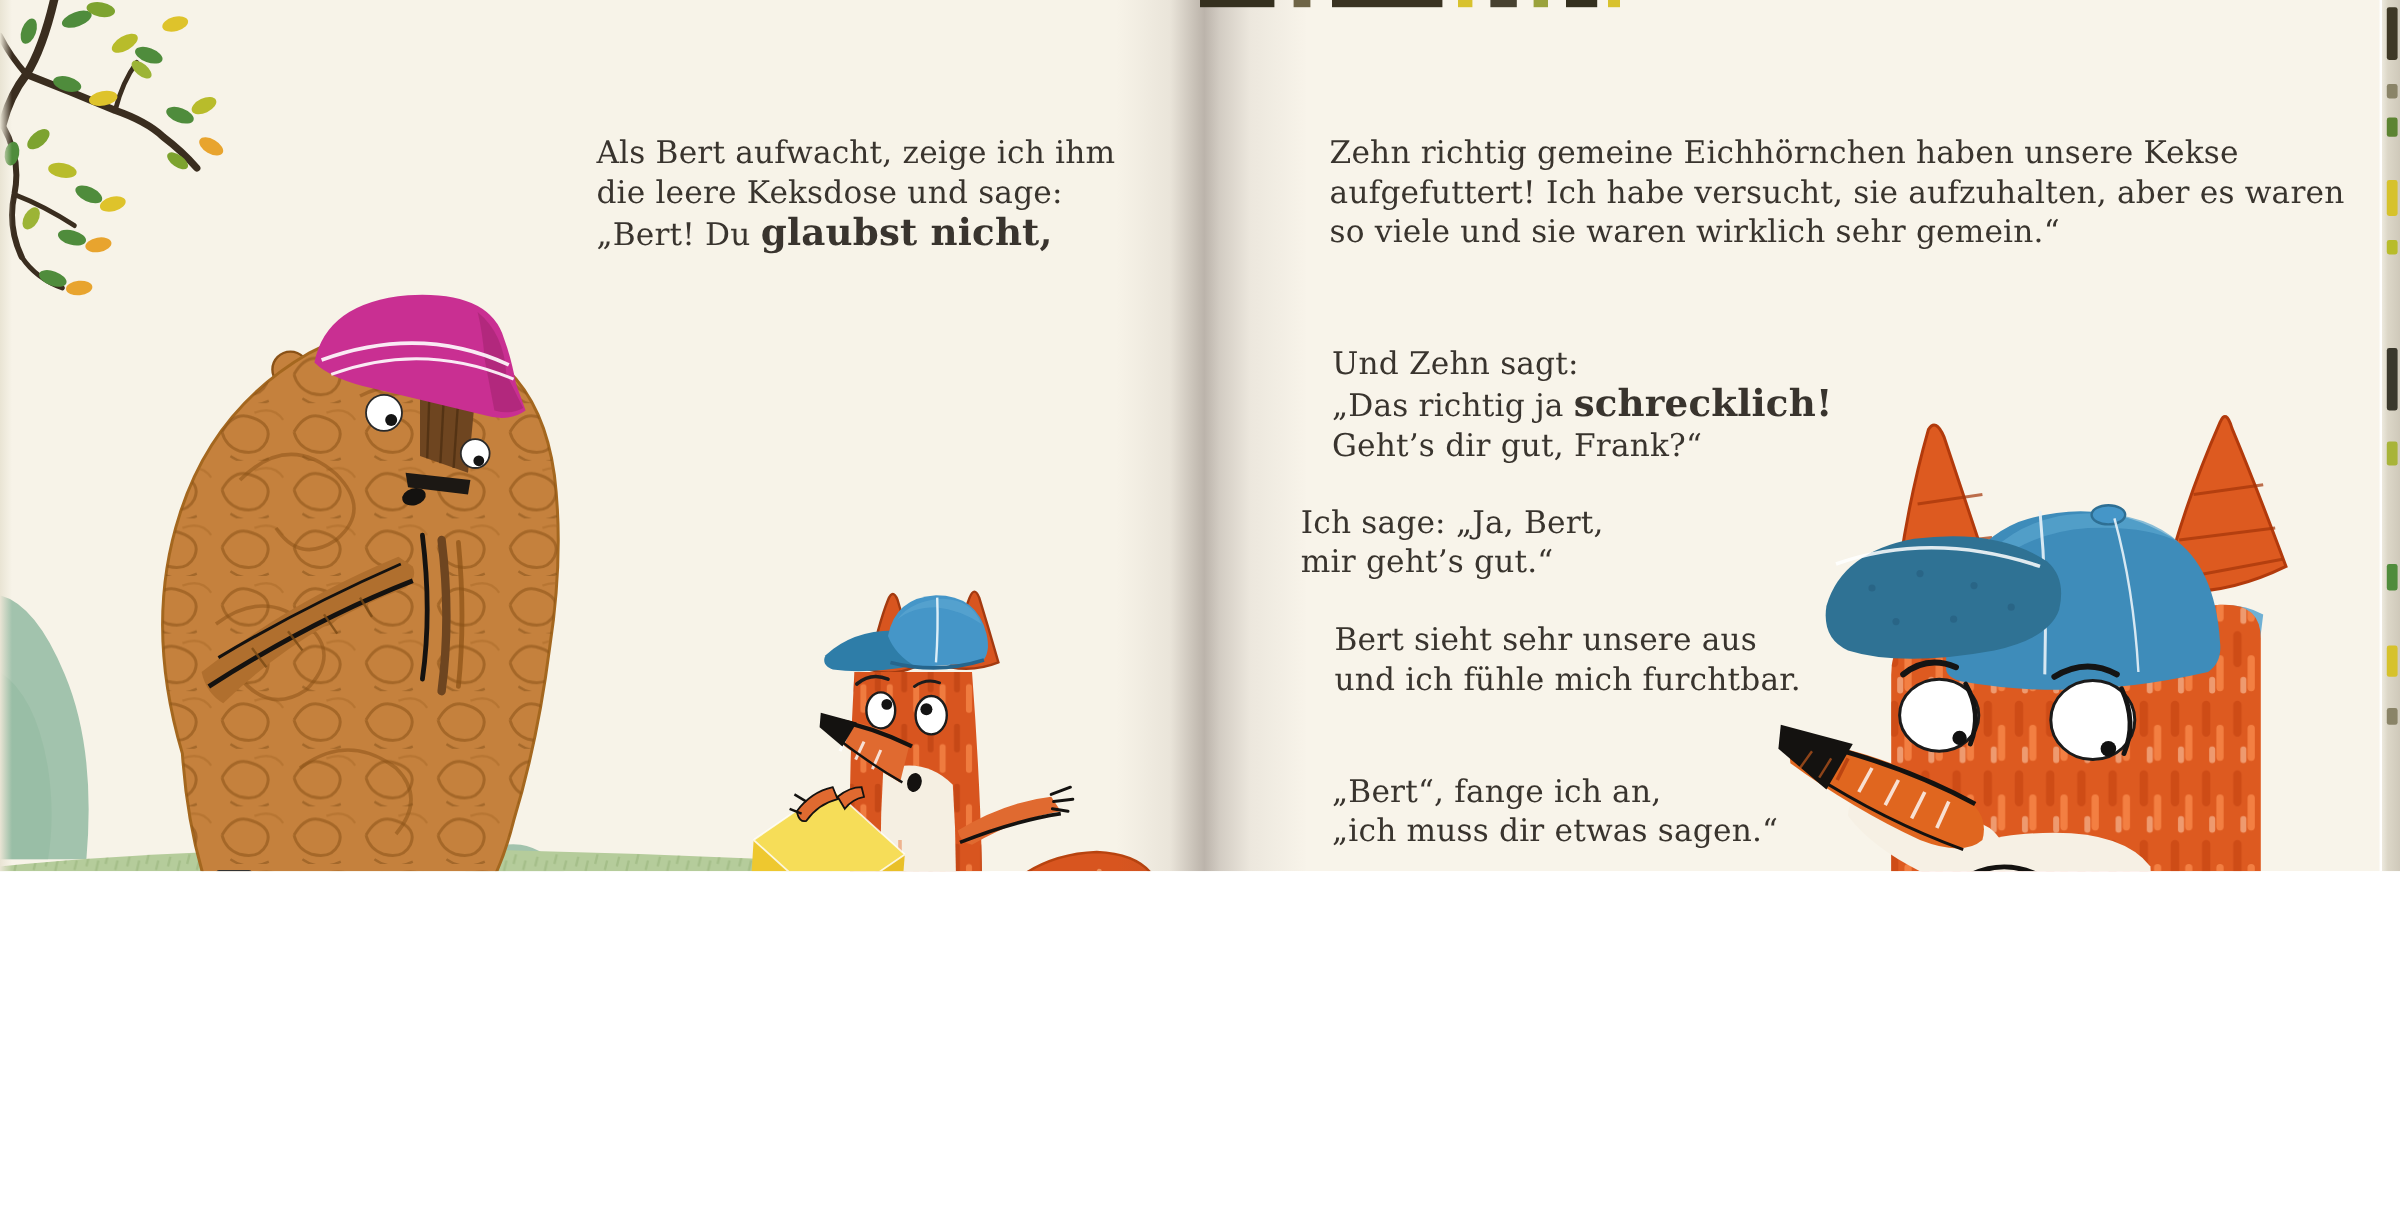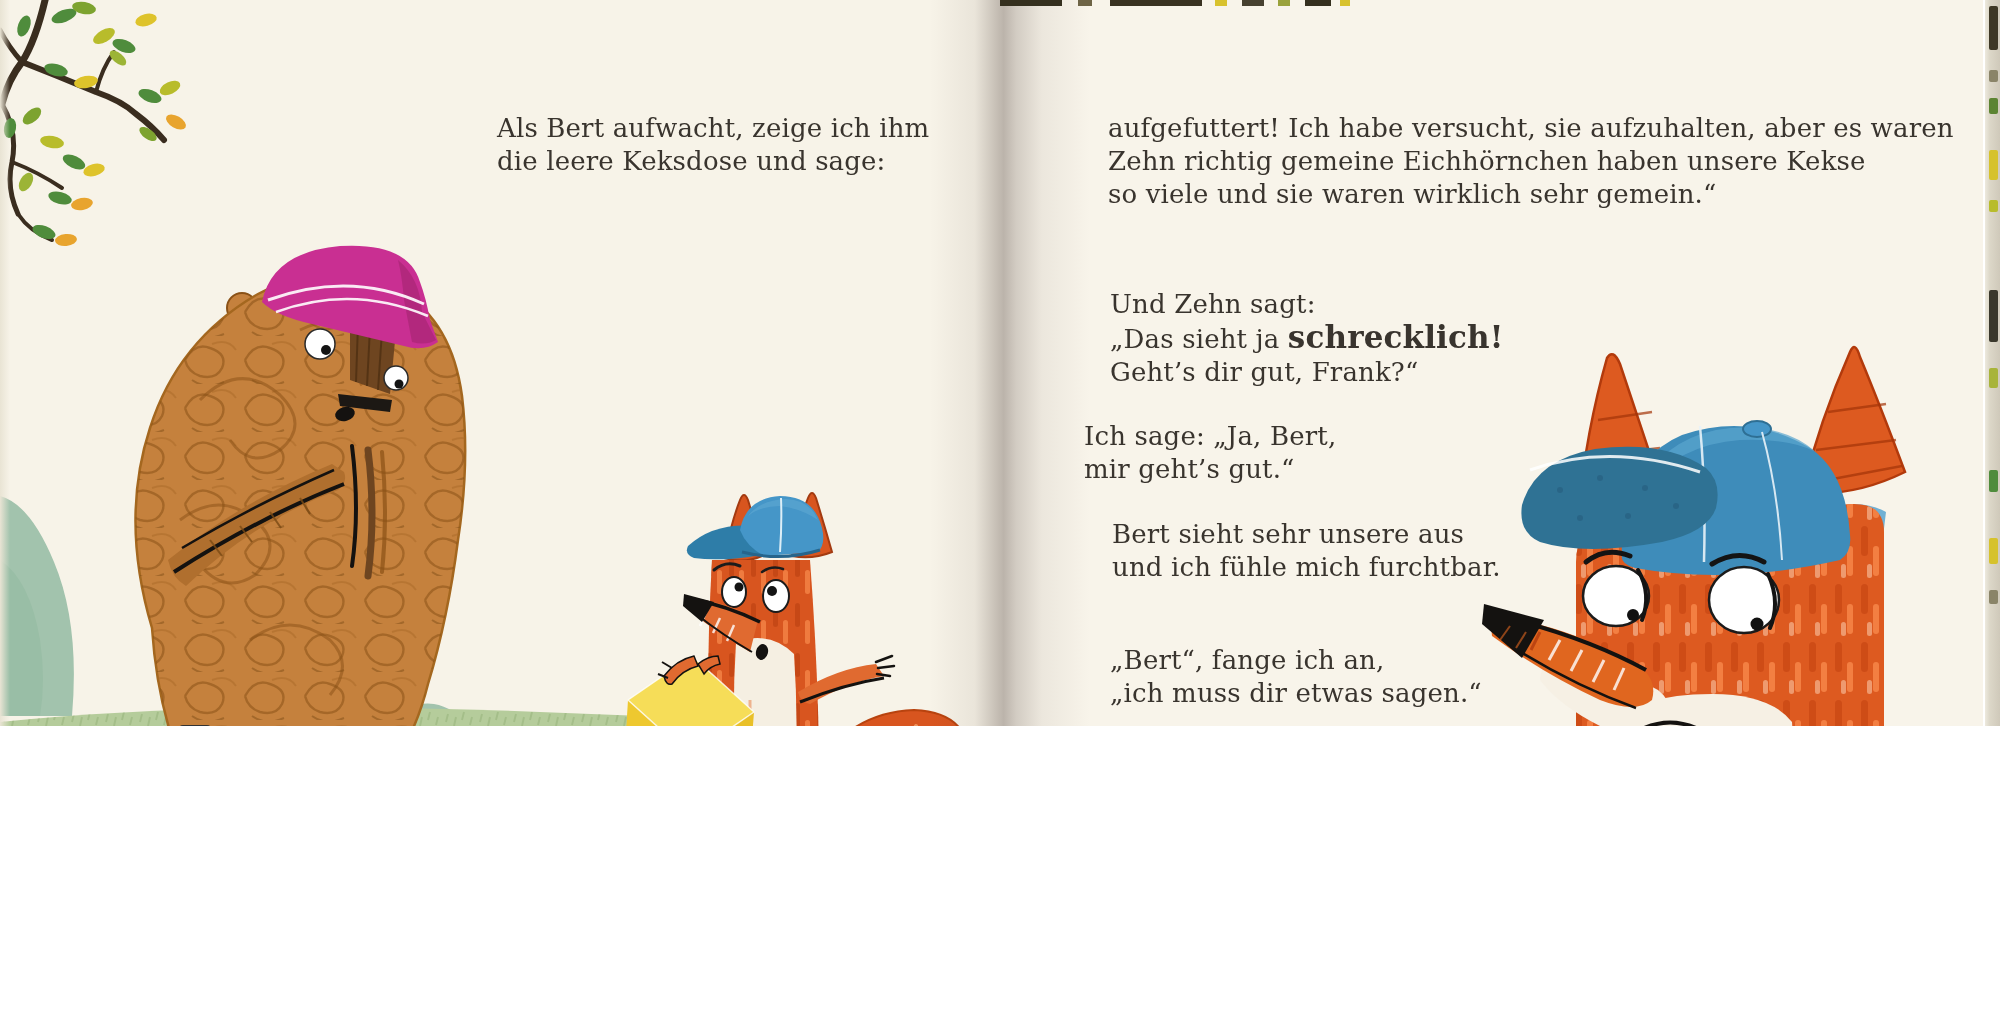--- a/index.html
+++ b/index.html
@@ -520,31 +520,32 @@
     <div class="edge-mark" style="top:290px;height:52px;background:#3a382c"></div>
     <div class="edge-mark" style="top:368px;height:20px;background:#a8b43a"></div>
     <div class="edge-mark" style="top:470px;height:22px;background:#4f8c3c"></div>
     <div class="edge-mark" style="top:538px;height:26px;background:#d6c22c"></div>
     <div class="edge-mark" style="top:590px;height:14px;background:#8a8468"></div>
   </div>
 
   <div class="story" style="left:497px;top:112px">
     <div><span>Als Bert aufwacht, zeige ich ihm</span></div>
     <div><span>die leere Keksdose und sage:</span></div>
+    <div><span>„Bert! Du </span><span class="em">glaubst nicht,</span></div>
   </div>
 
   <div class="story" style="left:1108px;top:112px">
+    <div><span>Zehn richtig gemeine Eichhörnchen haben unsere Kekse</span></div>
     <div><span>aufgefuttert! Ich habe versucht, sie aufzuhalten, aber es waren</span></div>
-    <div><span>Zehn richtig gemeine Eichhörnchen haben unsere Kekse</span></div>
     <div><span>so viele und sie waren wirklich sehr gemein.“</span></div>
   </div>
 
   <div class="story" style="left:1110px;top:288px">
     <div><span>Und Zehn sagt:</span></div>
-    <div><span>„Das sieht ja </span><span class="em">schrecklich!</span></div>
+    <div><span>„Das richtig ja </span><span class="em">schrecklich!</span></div>
     <div><span>Geht’s dir gut, Frank?“</span></div>
   </div>
 
   <div class="story" style="left:1084px;top:420px">
     <div><span>Ich sage: „Ja, Bert,</span></div>
     <div><span>mir geht’s gut.“</span></div>
   </div>
 
   <div class="story" style="left:1112px;top:518px">
     <div><span>Bert sieht sehr unsere aus</span></div>

